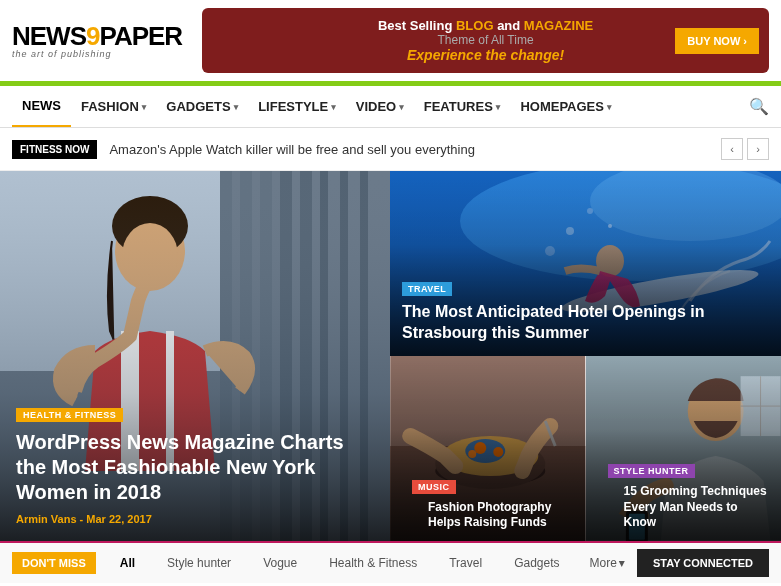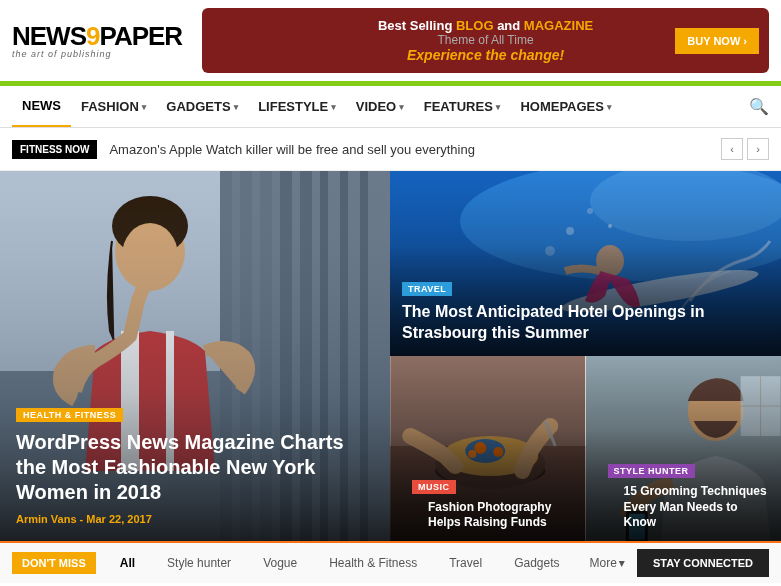--- a/index.html
+++ b/index.html
@@ -58,21 +58,21 @@
     .card-top-title { font-size: 16px; font-weight: 900; line-height: 1.3; }
 
     
     .bottom-cards { display: grid; grid-template-columns: 1fr 1fr; }
     .small-card { position: relative; overflow: hidden; cursor: pointer; }
     .small-card-overlay { position: absolute; inset: 0; background: linear-gradient(to top, rgba(0,0,0,0.7) 0%, rgba(0,0,0,0.05) 60%, transparent 100%); }
     .small-card-content { position: absolute; bottom: 0; left: 12px; right: 0; padding: 10px; color: #fff; }
     .small-card-title { font-size: 12px; font-weight: 900; line-height: 1.3; margin-left: 16px; }
 
     
-    .bottom-bar { display: flex; align-items: center; background: #f9f9f9; border-top: 2px solid #f97316; height: 42px; padding: 0 12px; }
+    .bottom-bar { display: flex; align-items: center; background: #f9f9f9; border-top: 2px solid #be185d; height: 42px; padding: 0 12px; }
     .dont-miss { background: #f5a800; color: #fff; font-size: 11px; font-weight: bold; padding: 5px 10px; margin-right: 16px; white-space: nowrap; }
     .bottom-cats { display: flex; gap: 16px; align-items: center; flex: 1; }
     .bottom-cat { font-size: 12px; color: #555; padding: 4px 8px; cursor: pointer; white-space: nowrap; }
     .bottom-cat.active { font-weight: bold; color: #000; }
     .bottom-cat-more { font-size: 12px; color: #555; padding: 4px 6px; cursor: pointer; display: flex; align-items: center; gap: 2px; }
     .stay-connected { background: #222; color: #fff; font-size: 11px; font-weight: bold; padding: 8px 16px; margin-left: auto; white-space: nowrap; cursor: pointer; }
 
     
     .hero-figure { position: absolute; inset: 0; }
   </style>

